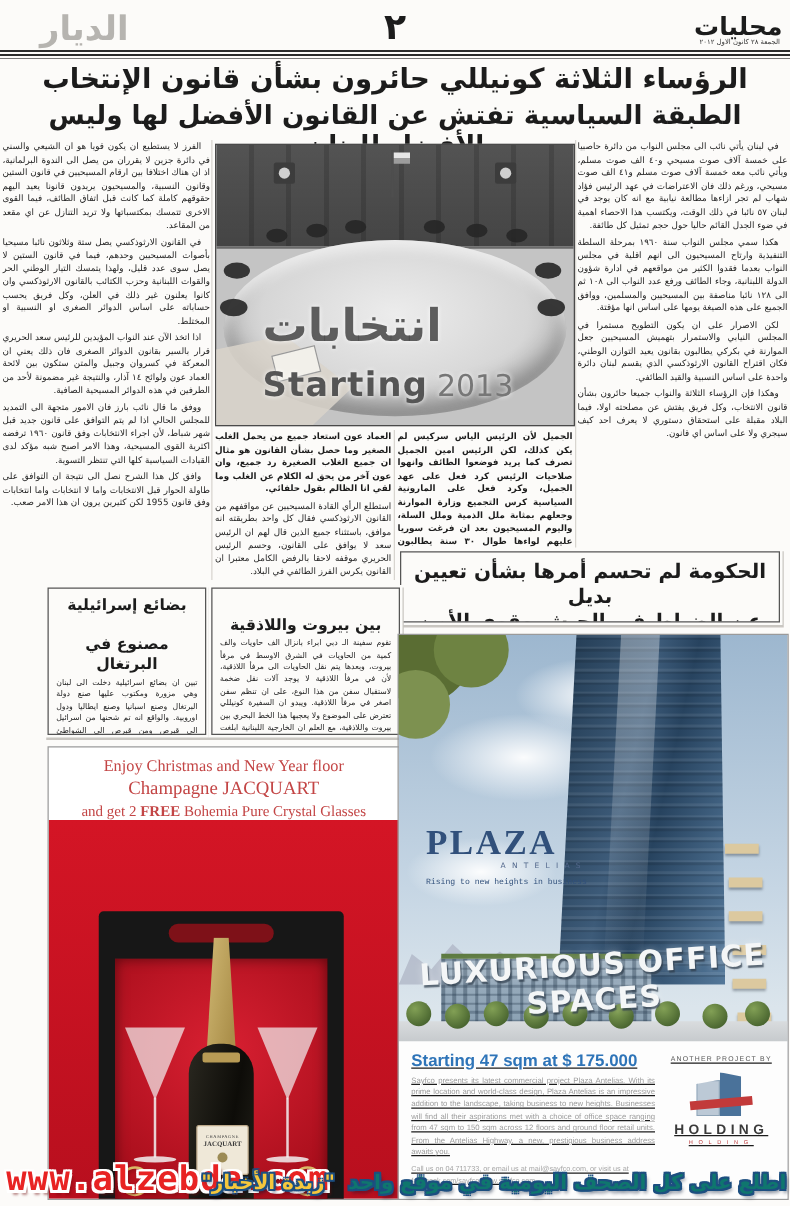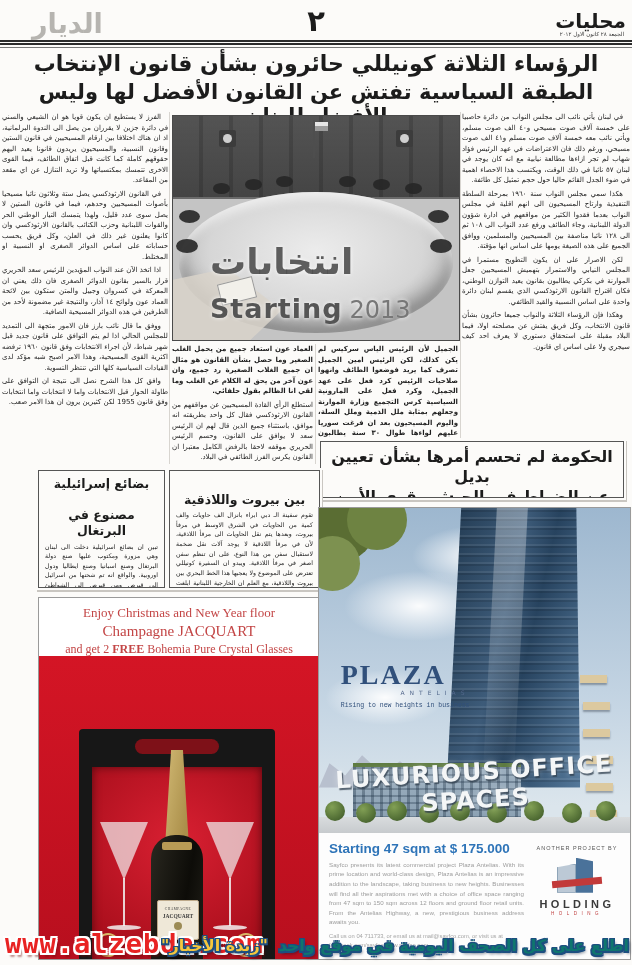--- a/index.html
+++ b/index.html
@@ -120,21 +120,21 @@
   .ptree{position:absolute;width:20px;height:20px;border-radius:50%;
      background:radial-gradient(circle at 35% 30%,#82a055,#4a6630 75%);}
   .lux{position:absolute;left:-2%;top:55.5%;width:104%;text-align:center;transform:rotate(-3.5deg);
      font-size:24px;font-weight:bold;letter-spacing:1px;color:#f4f6f7;
      text-shadow:1px 2px 1px rgba(45,60,75,.75),0 0 7px rgba(255,255,255,.35);}
   .pl-brand{position:absolute;left:7%;top:25.5%;color:#31507b;margin-top:36px;}
   .pl-brand .nm{font-family:"Liberation Serif","DejaVu Serif",serif;font-size:28px;font-weight:bold;letter-spacing:2px;}
   .pl-brand .sub{font-size:6px;letter-spacing:5px;color:#53688c;text-align:right;margin-top:-2px;}
   .pl-brand .tag{font-size:6.5px;color:#31507b;margin-top:6px;font-family:Liberation Mono, monospace;}
   .panel{position:absolute;left:0;right:0;top:72%;bottom:0;background:#fdfdfd;padding:8px 10px;
-     box-sizing:border-box;display:flex;gap:10px;font-family:"Liberation Sans","DejaVu Sans",sans-serif;}
+     box-sizing:border-box;display:flex;gap:10px;font-family:"Liberation Sans","DejaVu Sans",sans-serif;text-decoration:underline;}
   .panel .txt{flex:1;}
   .offer{color:#2e74b8;font-size:13.5px;font-weight:bold;margin:0 0 4px;}
   .pbody{font-size:6.2px;line-height:1.55;color:#9c9c9c;text-align:justify;margin:0;}
   .pcontact{font-size:5.8px;line-height:1.5;color:#a6a6a6;margin-top:5px;}
   .panel .logo-blk{width:86px;text-align:center;color:#4a4a4a;padding-top:4px;}
   .apb{font-size:5.5px;letter-spacing:1px;color:#555;}
   .slogo{position:relative;width:46px;height:38px;margin:6px auto 3px;}
   .slogo .b1{position:absolute;left:3px;bottom:2px;width:17px;height:27px;background:#bcc9d6;border:1px solid #8fa5b8;
      clip-path:polygon(0 12%,100% 0,100% 100%,0 100%);}
   .slogo .b2{position:absolute;left:22px;bottom:2px;width:17px;height:35px;background:#4a729a;

